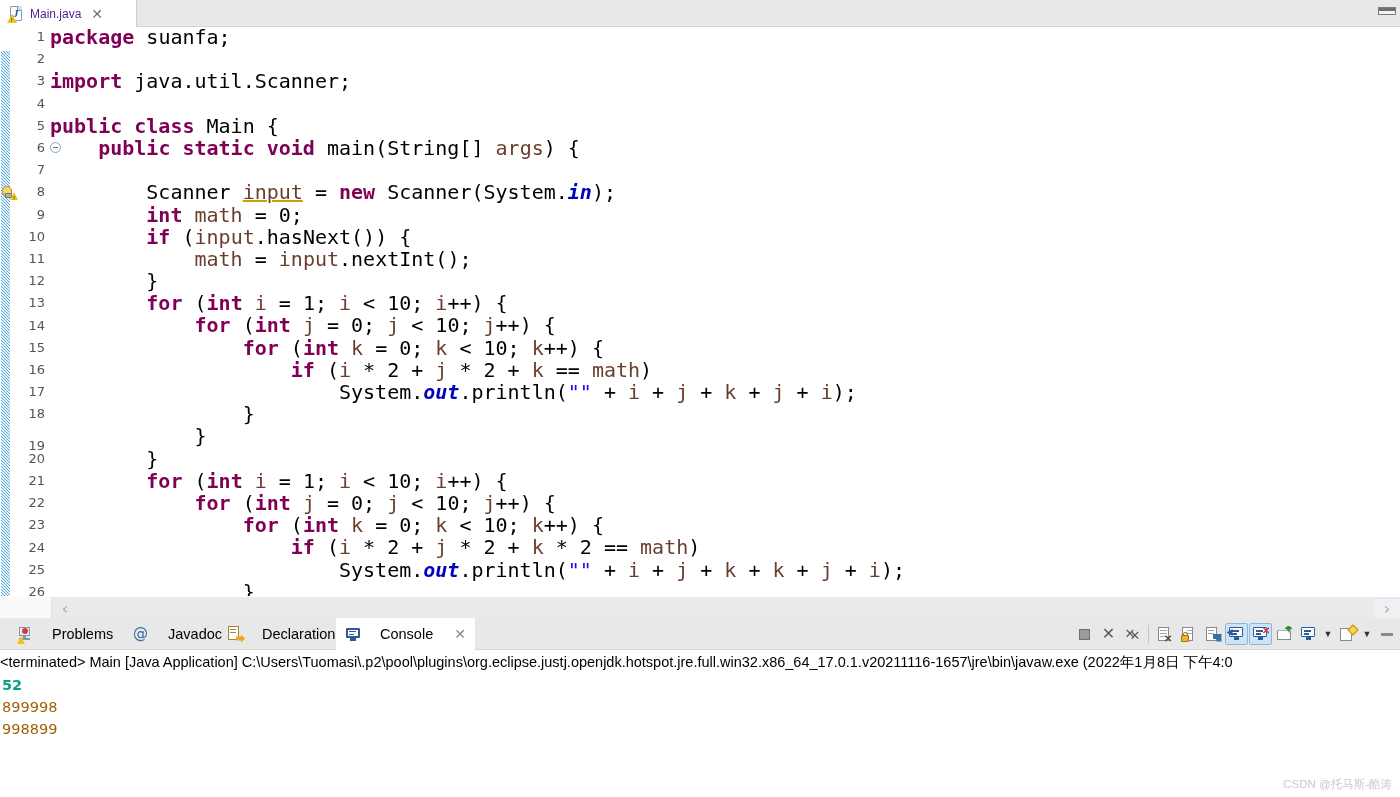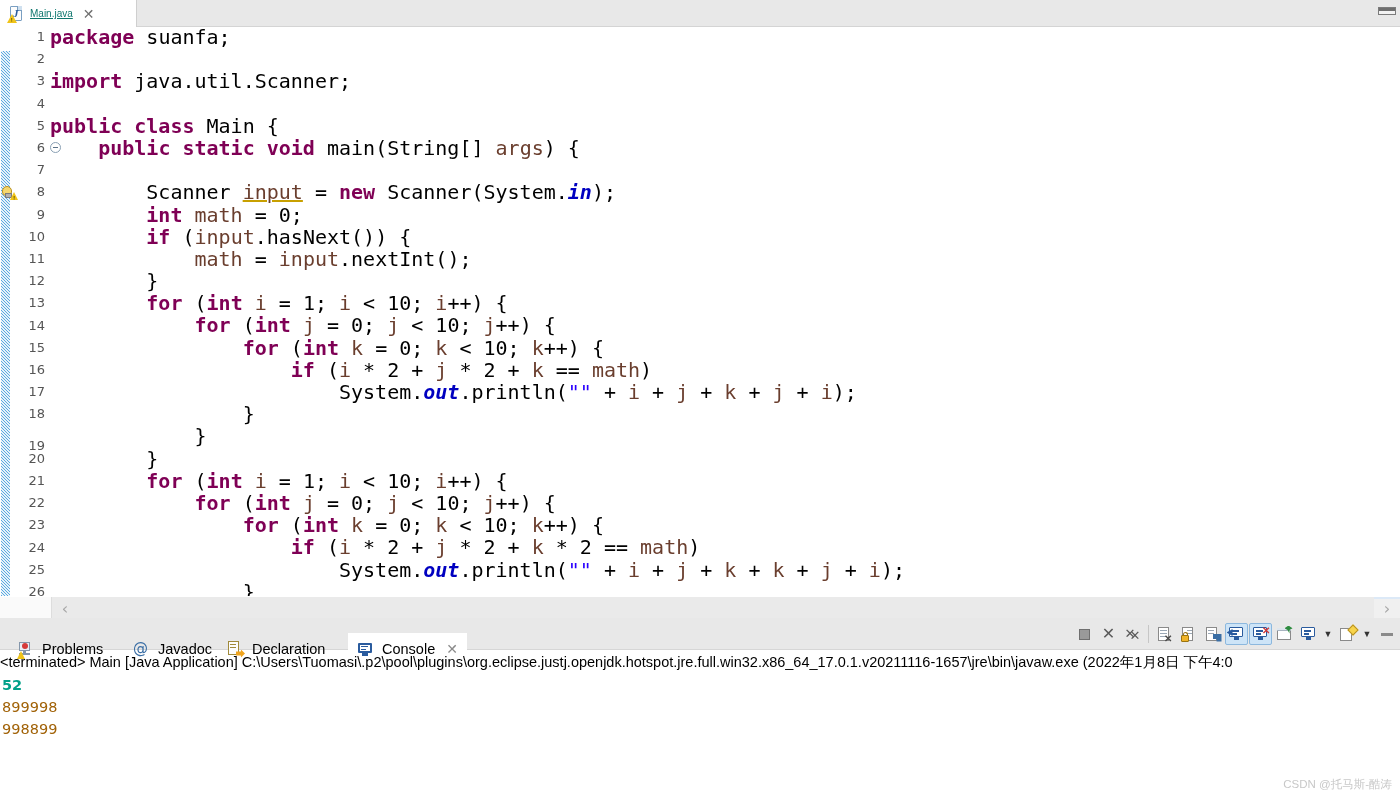--- a/index.html
+++ b/index.html
@@ -19,21 +19,21 @@
     background:#e8e8e8;
     border-bottom:1px solid #d4d4d4;
   }
   .tab {
     position:absolute; left:0; top:0; height:27px;
     display:flex; align-items:center; gap:6px;
     padding:0 10px 0 8px;
     background:#ffffff;
     border-right:1px solid #cfcfcf;
   }
-  .tab-label { font-size:10px; color:#0f766e; white-space:nowrap;text-decoration:underline; }
+  .tab-label { font-size:12px; color:#4c1d95; white-space:nowrap; }
   .tab-close { font-size:14px; color:#707070; margin-left:4px; cursor:pointer; }
 
   .java-icon { position:relative; width:16px; height:16px; flex:none; }
   .java-icon .page {
     position:absolute; left:2px; top:0; width:12px; height:15px;
     background:#fdfdfd; border:1px solid #7a9fc2;
     border-radius:1px;
   }
   .java-icon .fold {
     position:absolute; right:2px; top:0; width:5px; height:5px;
@@ -153,22 +153,22 @@
   
   .bottom {
     position:absolute; top:618px; left:0; width:1400px; height:179px;
     background:#ffffff;
   }
   .viewtabs {
     position:absolute; top:0; left:0; width:1400px; height:32px;
     background:#e8e8e8; border-bottom:1px solid #d6d6d6;
   }
   .vtab {
-    position:absolute; top:15px; height:32px;
-    display:flex; align-items:center; gap:8px; padding:0 9px;
+    position:absolute; top:0; height:32px;
+    display:flex; align-items:center; gap:18px; padding:0 9px;
     font-size:14.5px; color:#000; white-space:nowrap;justify-content:center;
   }
   .vtab.active { background:#ffffff; }
   .vtab .x { color:#8a8a8a; font-size:14px; margin-left:3px; cursor:pointer; }
 
   
   .ic { width:17px; height:17px; position:relative; flex:none; }
   .ic-problems .b1{position:absolute;left:2px;top:1px;width:11px;height:9px;background:#e9eef5;border:1px solid #8496ab;}
   .ic-problems .dot{position:absolute;left:5px;top:2px;width:6px;height:6px;border-radius:50%;background:#d63a3a;}
   .ic-problems .st{position:absolute;left:6px;top:9px;width:3px;height:4px;background:#8496ab;}
@@ -323,21 +323,21 @@
   <div class="hscroll">
     <div class="corner"></div>
     <div class="topline"></div>
     <div class="track"></div>
     <div class="btn left">‹</div>
     <div class="btn right">›</div>
   </div>
 
   <div class="bottom">
     <div class="viewtabs" id="viewtabs">
-        <div class="vtab active" style="left: 336px; margin-left: 12px;">
+        <div class="vtab active" style="left: 336px;">
           <span class="ic ic-console">
             <span class="mon"></span>
             <span class="l1"></span>
             <span class="l2"></span>
             <span class="st"></span>
           </span>
           <span>Console</span>
           <span class="x">✕</span>
         </div>
         <div class="vtab" style="left: 218px;">

